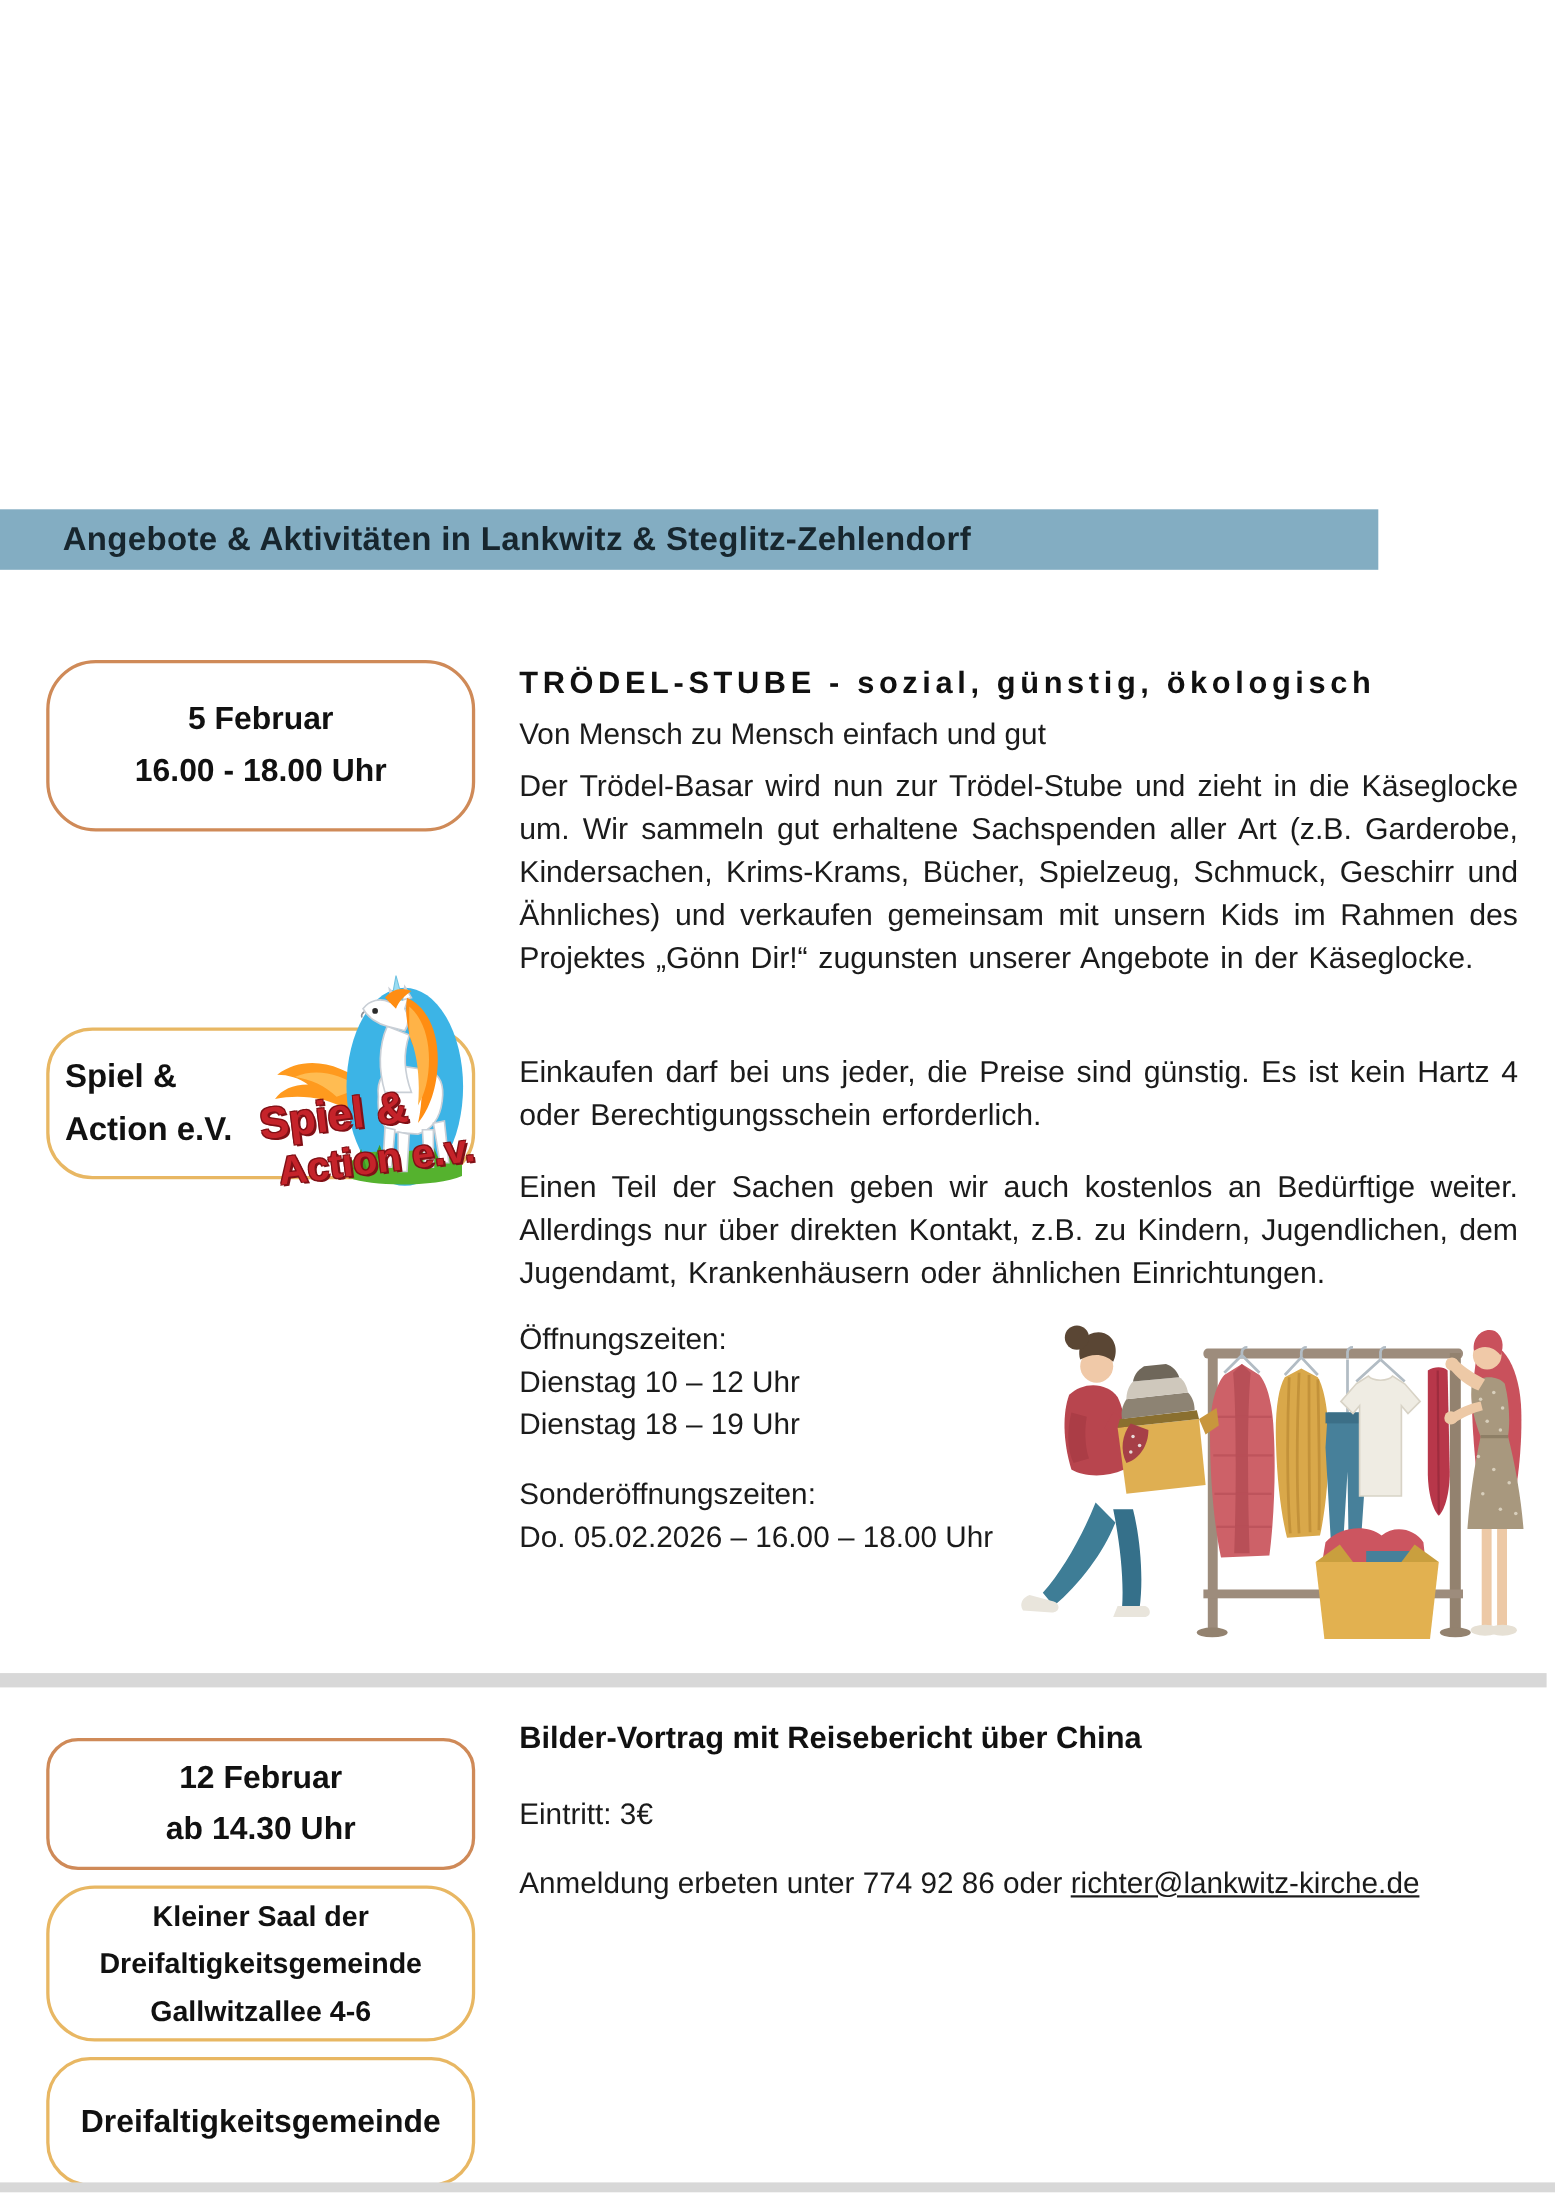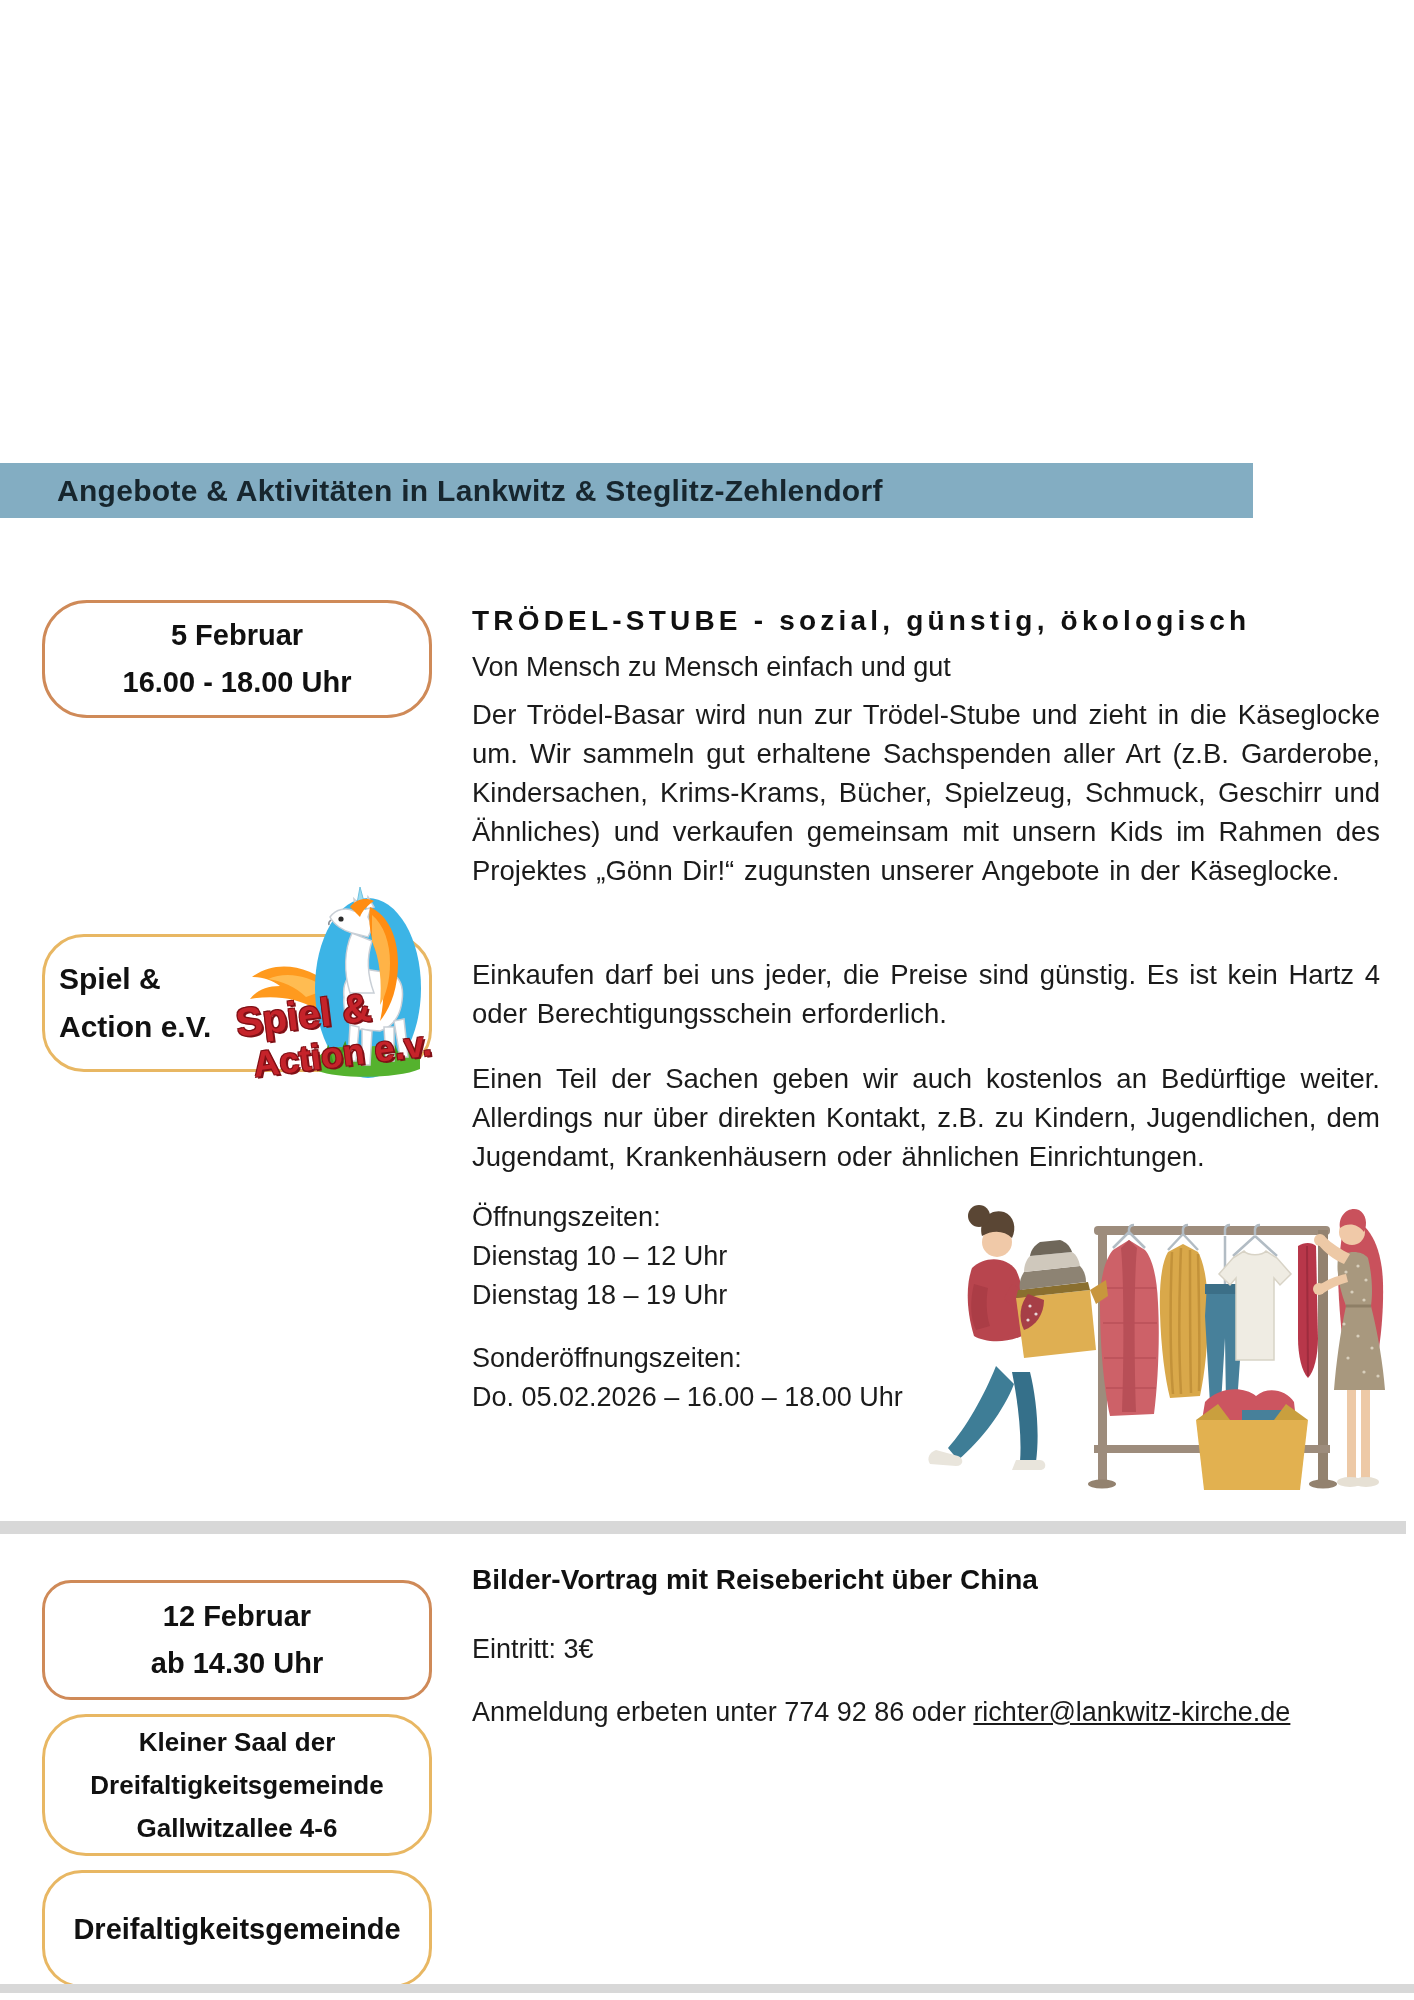--- a/index.html
+++ b/index.html
@@ -22,21 +22,21 @@
 
   
   .box {
     position:absolute; left:42px; width:390px; background:#ffffff;
     display:flex; flex-direction:column; justify-content:center; align-items:center;
     text-align:center; font-weight:700; color:#111;
   }
   .box.date  { border:3px solid var(--date-box-border,#cf8a58); }
   .box.venue { border:3px solid var(--venue-box-border,#e8b763); }
 
-  #e1-date  { top:600px;  height:118px; border-radius:45px; font-size:29px; line-height:47px; }
+  #e1-date  { top:600px;  height:156px; border-radius:45px; font-size:29px; line-height:47px; }
   #e1-venue { top:736px;  height:186px; border-radius:48px; font-size:27px; line-height:45px; }
   #e1-org   { top:934px;  height:138px; border-radius:42px; font-size:30px; line-height:48px;
               align-items:flex-start; text-align:left; padding-left:14px; }
   #e2-date  { top:1580px; height:120px; border-radius:29px; font-size:29px; line-height:47px; }
   #e2-venue { top:1714px; height:142px; border-radius:44px; font-size:26px; line-height:43px; }
   #e2-org   { top:1870px; height:118px; border-radius:40px; font-size:29px; }
 
   
   .logo { position:absolute; left:238px; top:885px; width:205px; height:200px; z-index:5; }
   .logo svg { position:absolute; left:0; top:0; width:205px; height:200px; }

